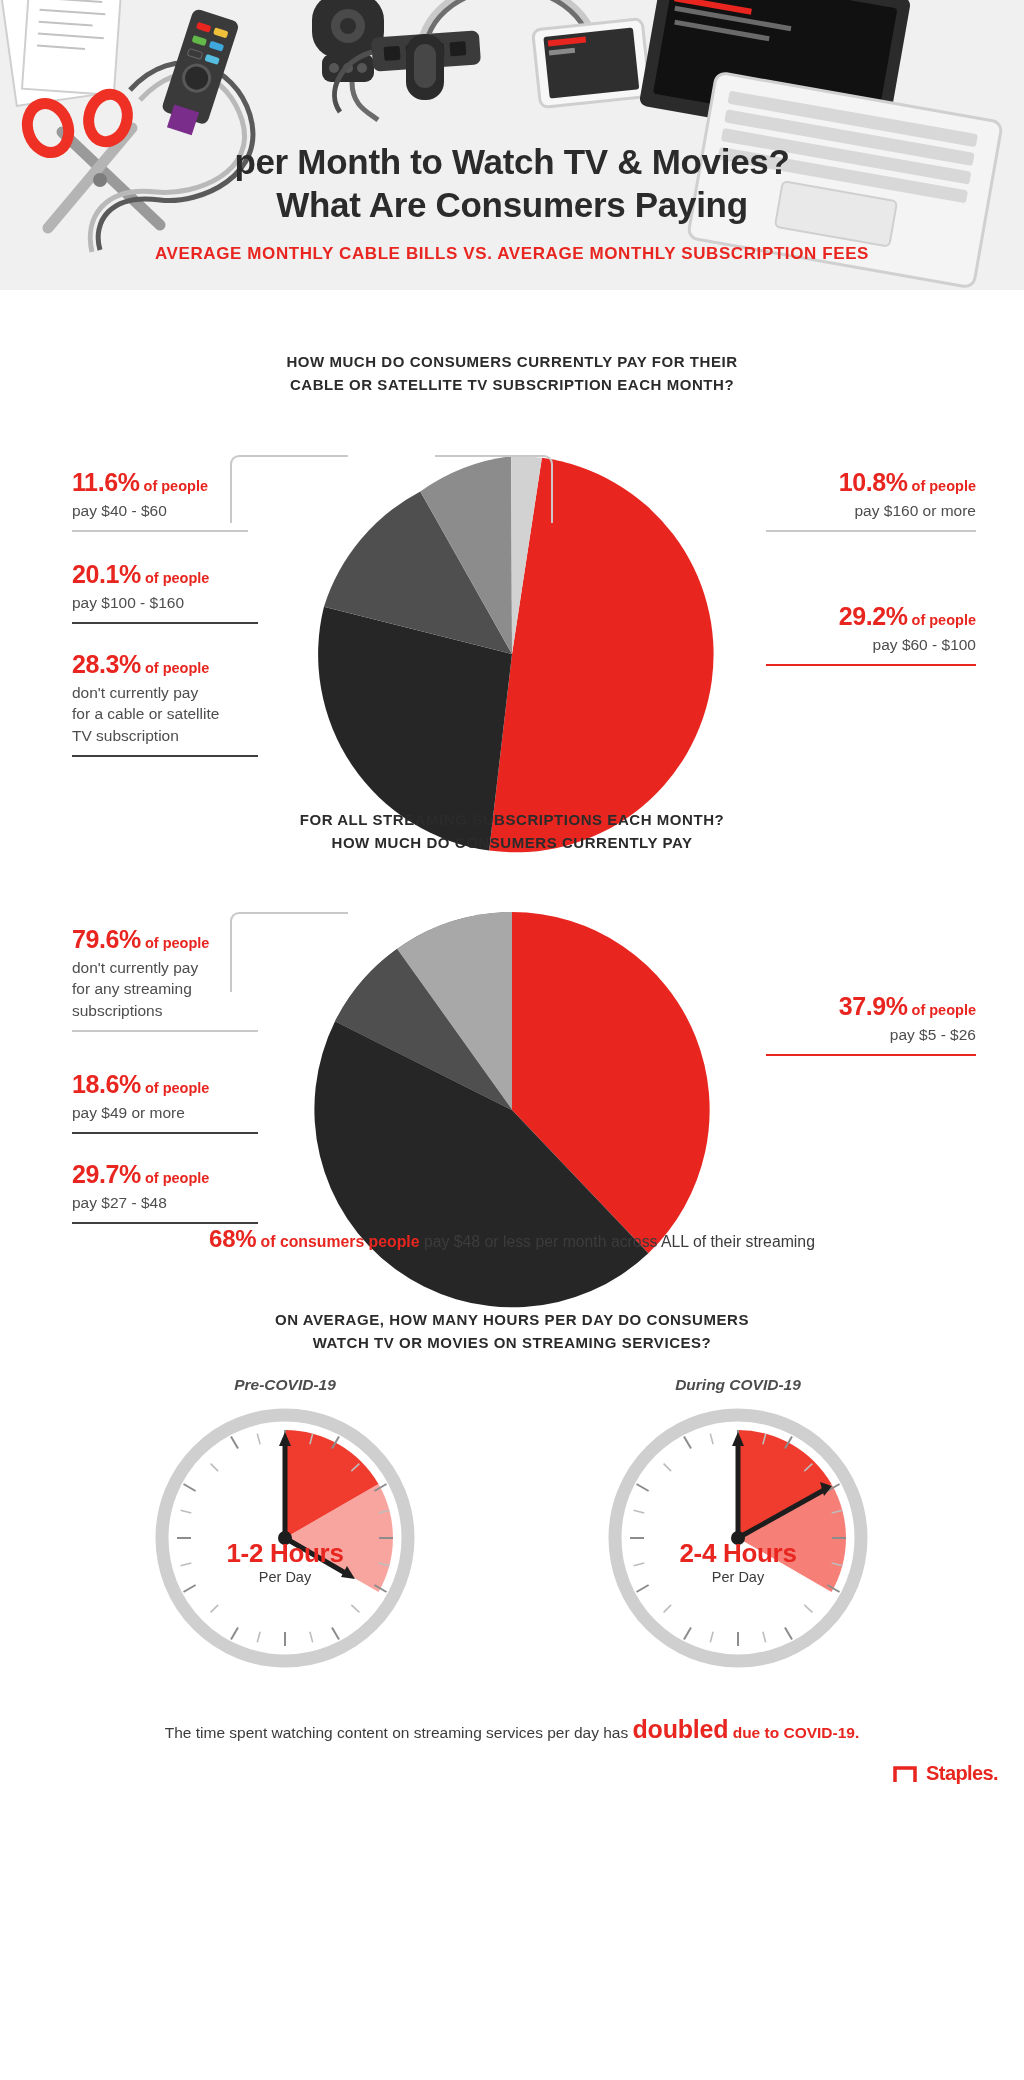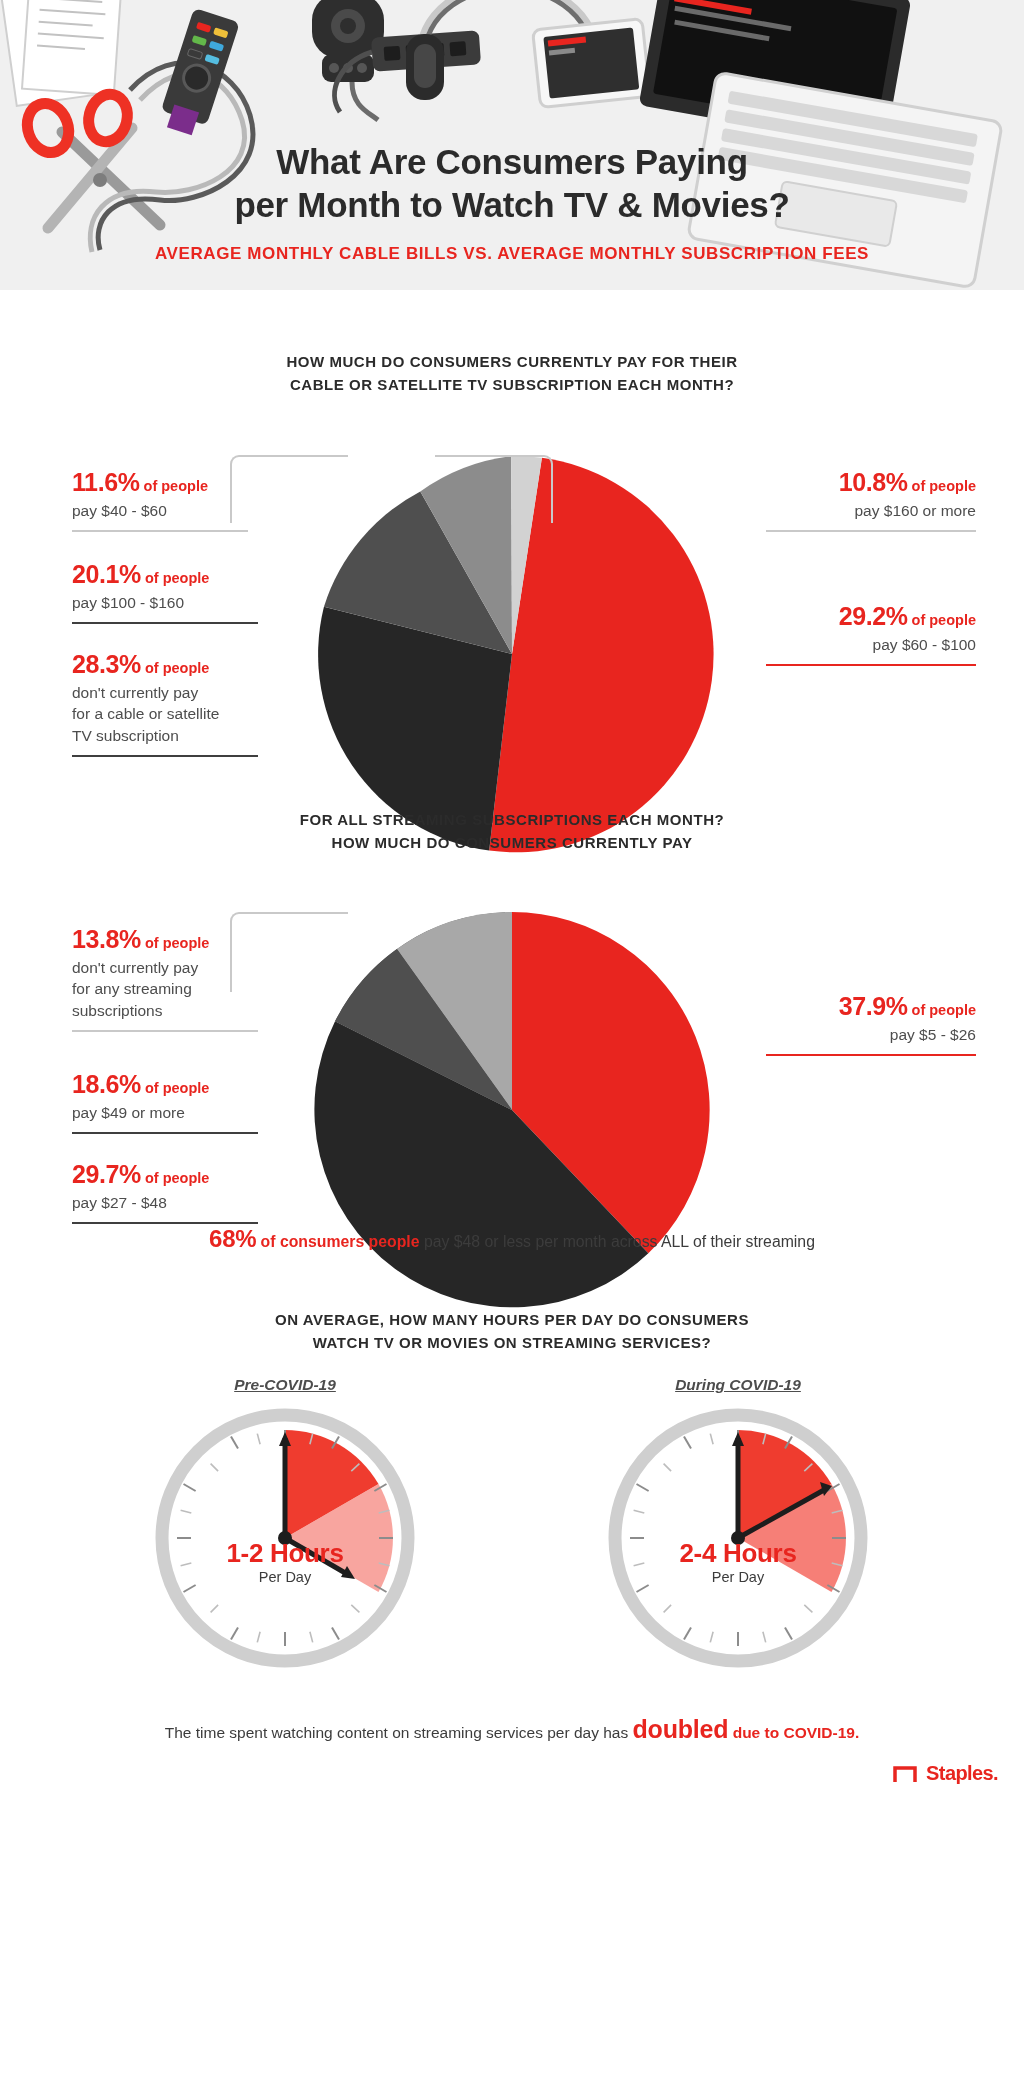--- a/index.html
+++ b/index.html
@@ -87,21 +87,21 @@
     font-size: 24px; font-weight: bold; color: #e8251f;
     letter-spacing: -0.3px;
   }
   .overall .redbold {
     font-weight: bold; color: #e8251f; font-size: 15.8px;
   }
 
   
   .clock-label {
     position: absolute; text-align: center; width: 260px;
-    font-size: 15.5px; font-style: italic; font-weight: bold; color: #4d4d4d; text-decoration: underline;
+    font-size: 15.5px; font-style: italic; font-weight: bold; color: #4d4d4d;
   }
   .clock { position: absolute; width: 260px; height: 260px; }
   .clock-text { position: absolute; width: 260px; text-align: center; }
   .clock-hours {
     font-size: 26px; font-weight: bold; color: #e8251f; letter-spacing: -0.3px;
   }
   .clock-per {
     font-size: 14.5px; color: #3c3c3c; margin-top: 0;
   }
 
@@ -215,22 +215,22 @@
         <rect x="716" y="131" width="252" height="13" rx="3"></rect>
         <rect x="716" y="150" width="252" height="13" rx="3"></rect>
         <rect x="716" y="169" width="252" height="13" rx="3"></rect>
         <rect x="784" y="192" width="116" height="46" rx="5" fill="#e9e9e9" stroke="#d0d0d0" stroke-width="2"></rect>
       </g>
     </g>
   </svg>
 
   <div class="header-titles">
     <div class="title-main">
+      <div>per Month to Watch TV &amp; Movies?</div>
       <div>What Are Consumers Paying</div>
-      <div>per Month to Watch TV &amp; Movies?</div>
     </div>
     <div class="title-sub">AVERAGE MONTHLY CABLE BILLS VS. AVERAGE MONTHLY SUBSCRIPTION FEES</div>
   </div>
 </div>
 
 <div class="chart-block" style="height:470px;">
 
   <div class="sec-heading" style="position:absolute;top:60px;left:0;right:0;">
     <div>HOW MUCH DO CONSUMERS CURRENTLY PAY FOR THEIR</div>
     <div>CABLE OR SATELLITE TV SUBSCRIPTION EACH MONTH?</div>
@@ -302,21 +302,21 @@
 
     <path d="M100,100 L96.6,2.1 A98,98 0 0 1 100,2 Z" fill="#a8a8a8"></path>
 
     <path d="M100,100 L43.0,20.3 A98,98 0 0 1 100,2 Z" fill="#a8a8a8"></path>
     <path d="M100,100 L12.4,56.1 A98,98 0 0 1 43.0,20.3 Z" fill="#4f4f4f"></path>
   </svg>
 
   <div class="bracket left-top" style="left:230px;top:152px;width:118px;height:80px;"></div>
 
   <div class="callout" style="left:72px;top:165px;width:186px;">
-    <div class="pct"><span>13.8%</span><span class="small"> of people</span></div>
+    <div class="pct"><span>79.6%</span><span class="small"> of people</span></div>
     <div class="desc">don't currently pay
 for any streaming
 subscriptions</div>
     <div class="rule" style="background:#c9c9c9;"></div>
   </div>
 
   <div class="callout" style="left:72px;top:310px;width:186px;">
     <div class="pct"><span>18.6%</span><span class="small"> of people</span></div>
     <div class="desc">pay $49 or more</div>
     <div class="rule"></div>

